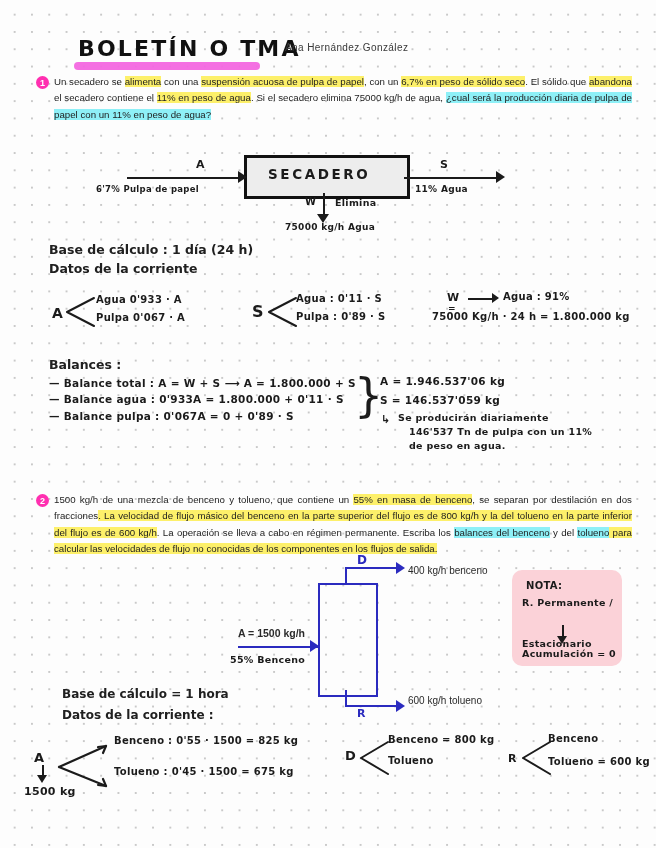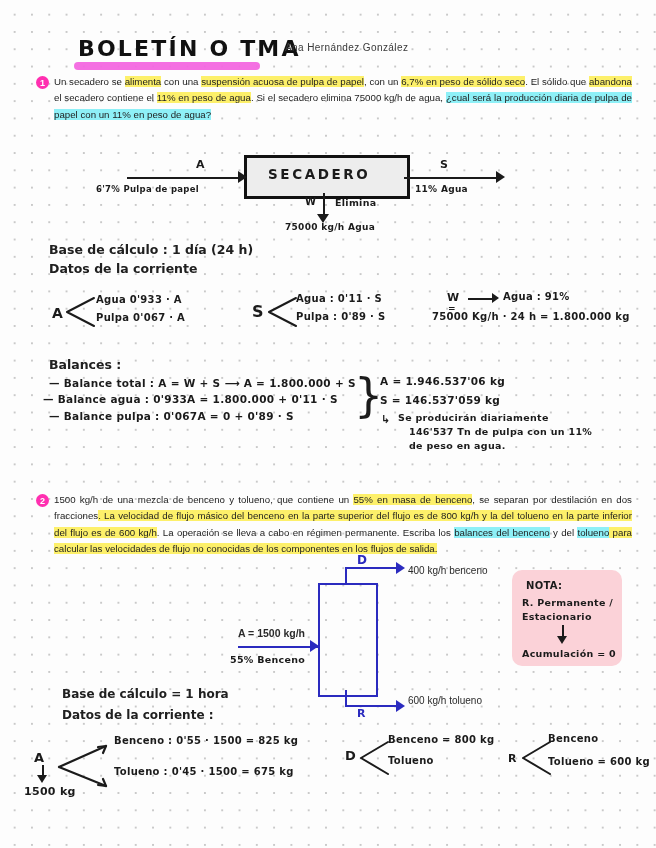--- a/index.html
+++ b/index.html
@@ -117,21 +117,21 @@
   #W-letter{left:447px;top:291px;font-size:11px;}
   #W-eq{left:448px;top:303px;font-size:9px;}
   #W-arrow{left:468px;top:298px;width:26px;height:2px;background:#1b1b1b;}
   #W-arrowhead{left:492px;top:293px;width:0;height:0;
       border-left:7px solid #1b1b1b;border-top:5px solid transparent;border-bottom:5px solid transparent;}
   #W-l1{left:503px;top:291px;font-size:10px;}
   #W-l2{left:432px;top:311px;font-size:10px;}
 
   #bal-title{left:49px;top:357px;font-size:12.5px;}
   #bal1{left:49px;top:377px;font-size:10.5px;}
-  #bal2{left:43px;top:393px;font-size:10.5px;}
+  #bal2{left:49px;top:393px;font-size:10.5px;}
   #bal3{left:49px;top:410px;font-size:10.5px;}
   #brace-r{left:354px;top:372px;font-size:46px;font-weight:400;color:#1b1b1b;line-height:46px;}
 
   #res1{left:380px;top:375px;font-size:10.5px;}
   #res2{left:380px;top:394px;font-size:10.5px;}
   #res-arrow{left:381px;top:413px;font-size:11px;}
   #res3{left:398px;top:412px;font-size:9.5px;}
   #res4{left:409px;top:426px;font-size:9.5px;}
   #res5{left:409px;top:440px;font-size:9.5px;}
 
@@ -158,21 +158,21 @@
   #r-letter{left:357px;top:707px;font-size:11px;}
   #r-text{left:408px;top:695px;font-size:10px;}
 
   
   #nota{
     left:512px;top:570px;width:110px;height:96px;
     background:#fbd2d8;border-radius:10px;
   }
   #nota-t{left:526px;top:580px;font-size:10px;text-align:center;}
   #nota-l1{left:522px;top:597px;font-size:9.5px;}
-  #nota-l2{left:522px;top:611px;font-size:9.5px;}
+  #nota-l2{left:522px;top:638px;font-size:9.5px;}
   #nota-arrow{left:562px;top:625px;width:2px;height:14px;background:#1b1b1b;}
   #nota-arrowhead{left:557px;top:636px;width:0;height:0;
       border-top:8px solid #1b1b1b;border-left:5px solid transparent;border-right:5px solid transparent;}
   #nota-l3{left:522px;top:648px;font-size:9.5px;}
 
   
   #base2{left:62px;top:687px;font-size:12px;}
   #datos2{left:62px;top:708px;font-size:12px;}
 
   #A2-letter{left:34px;top:750px;font-size:13px;}

